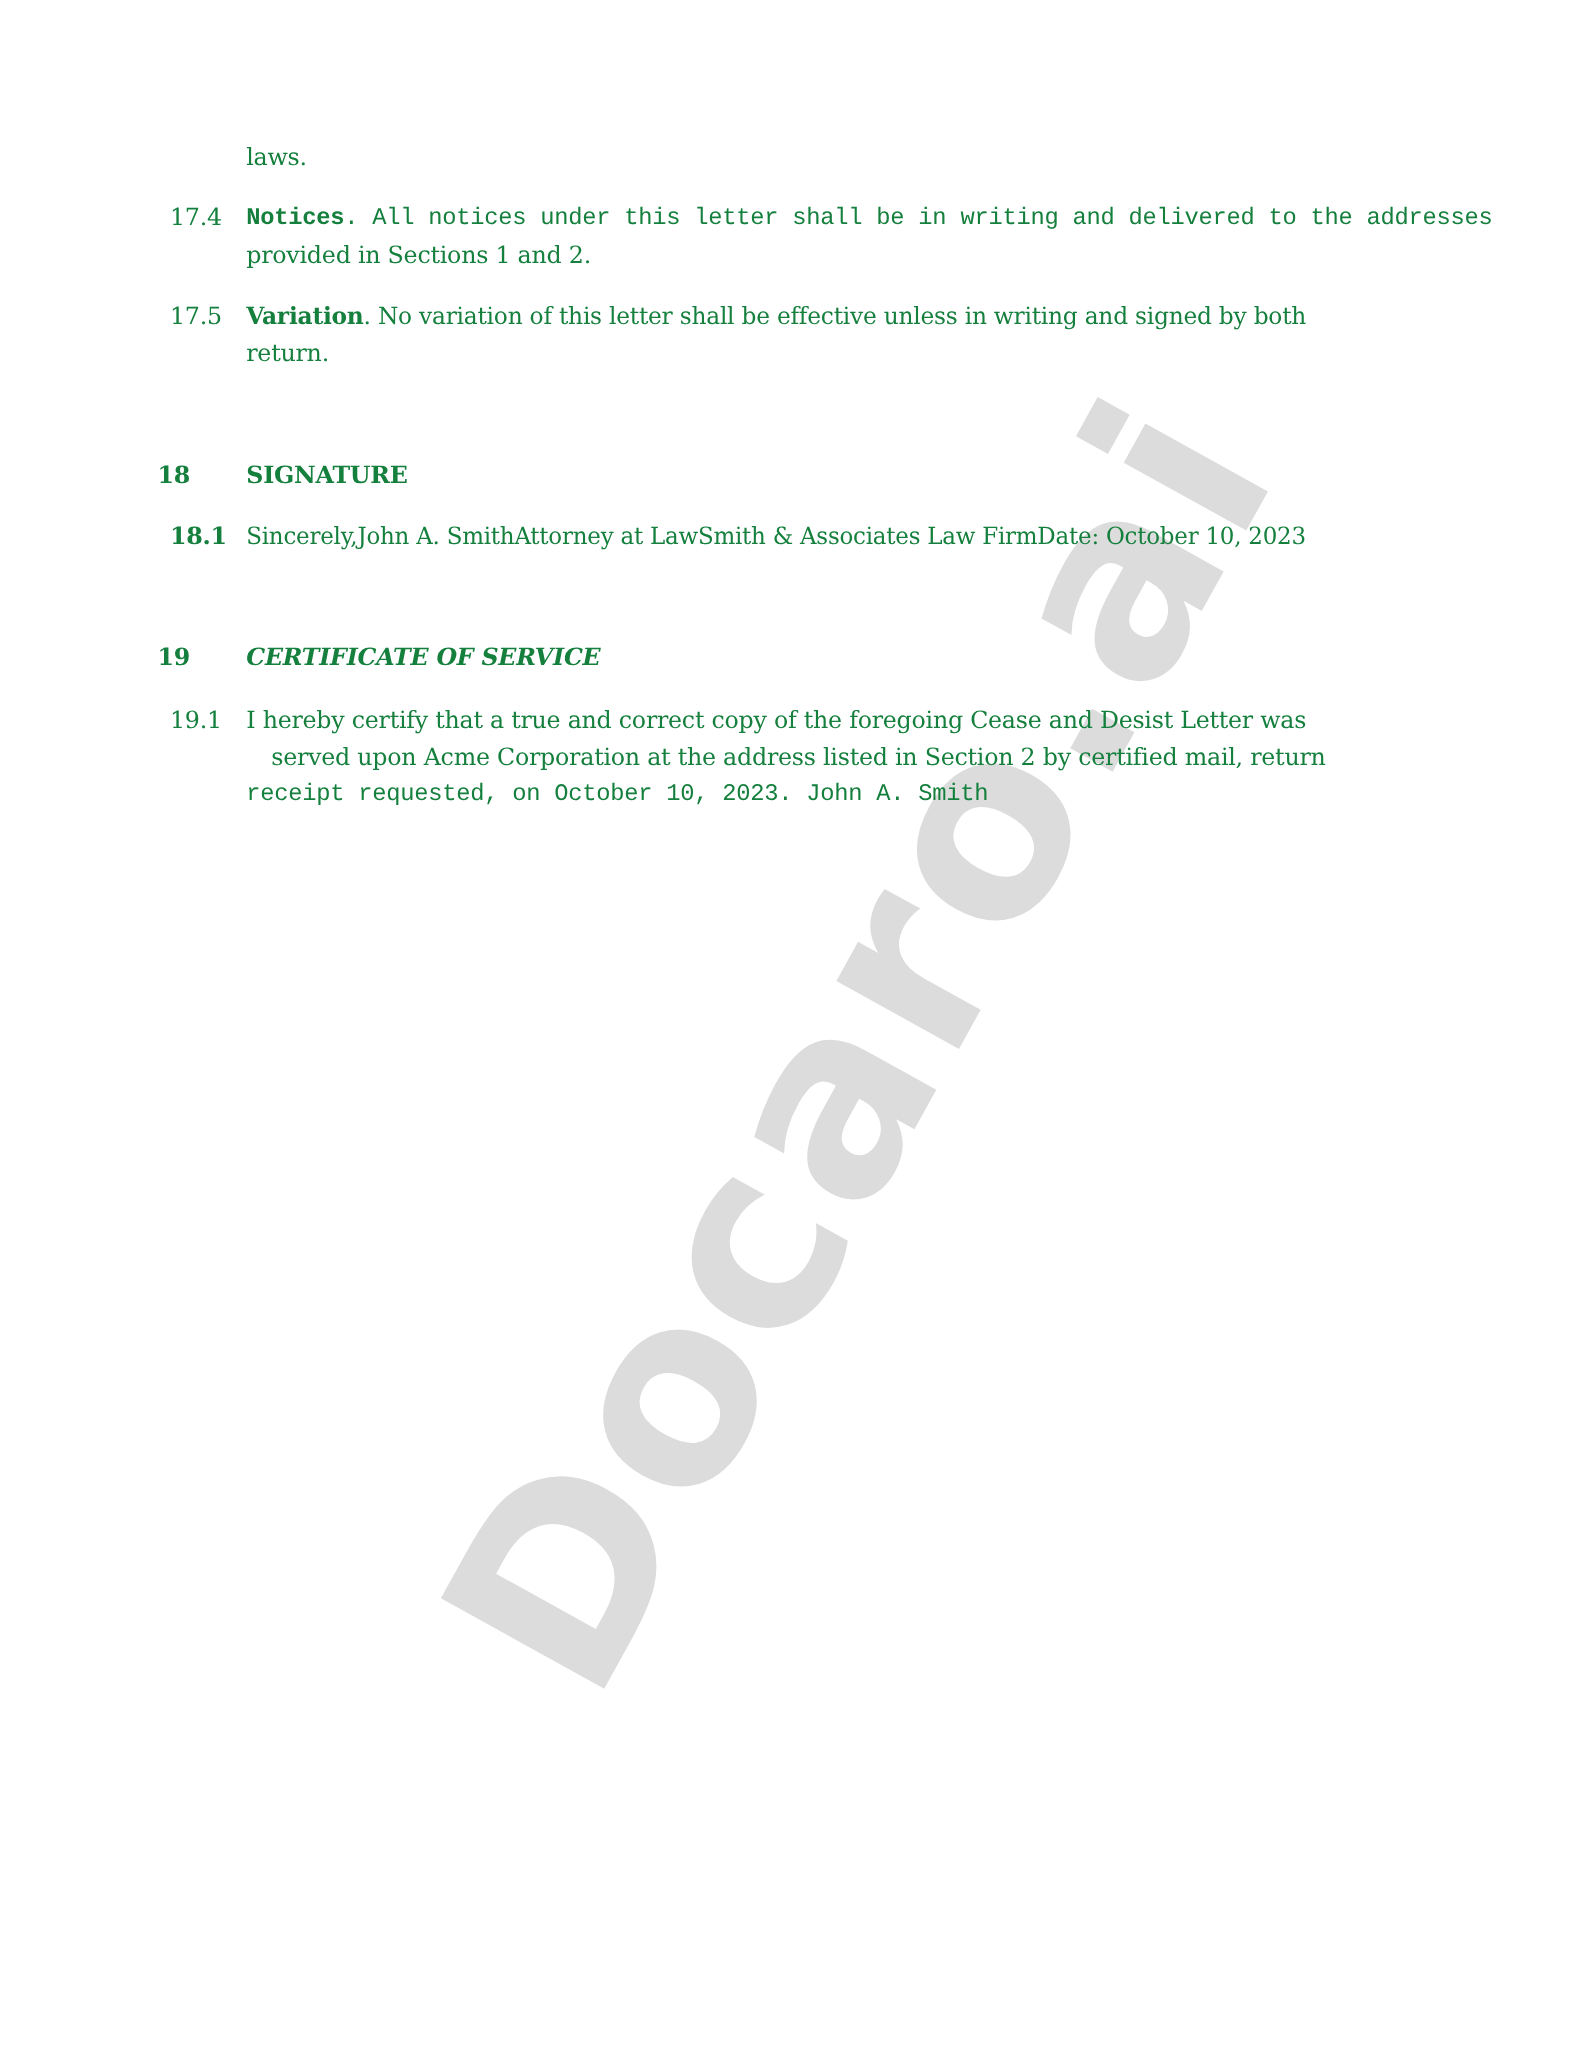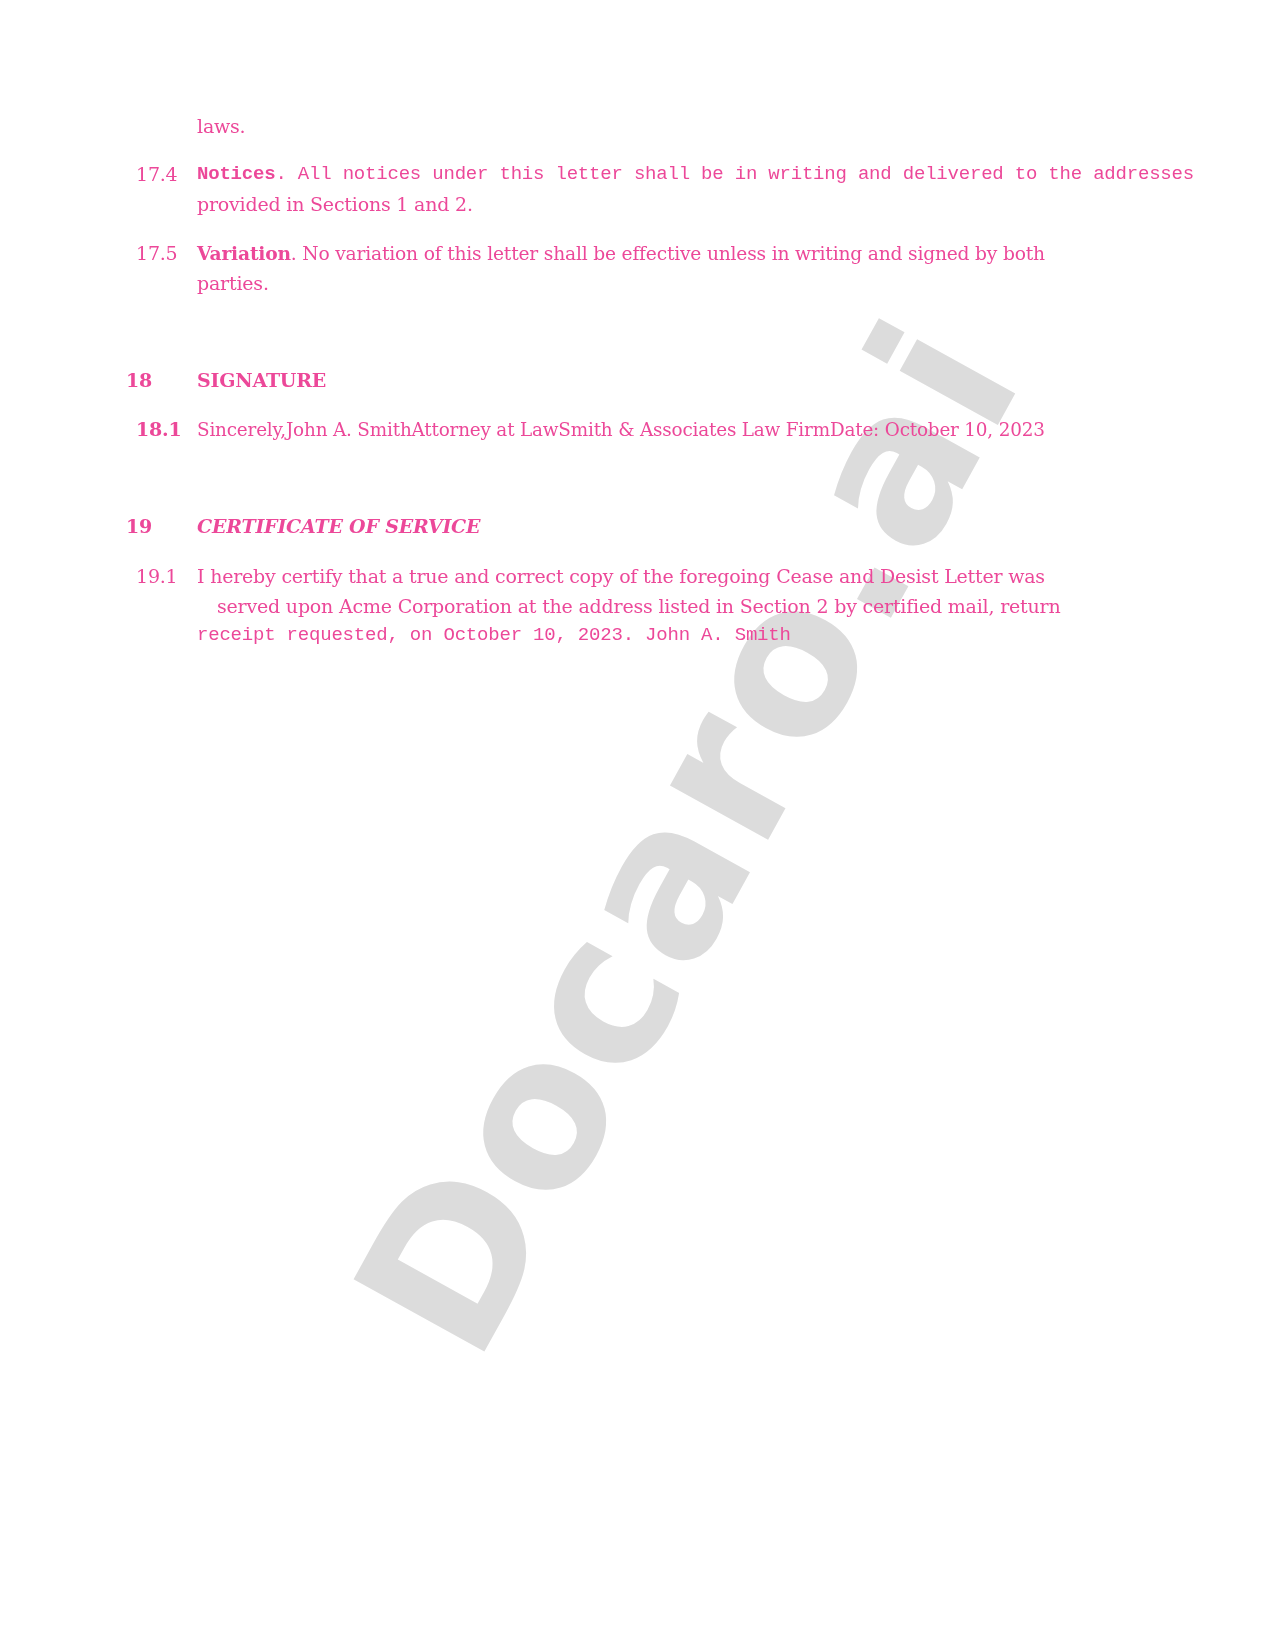--- a/index.html
+++ b/index.html
@@ -1,18 +1,18 @@
 <!DOCTYPE html>
 <html><head>
 <meta charset="utf-8">
 <style>
   html, body { margin: 0; padding: 0; background: #ffffff; }
   body { width: 1275px; height: 1650px; position: relative; overflow: hidden; }
   .page { position: absolute; left: 0; top: 0; width: 1275px; height: 1650px; background: #fff; }
-  .txt { font-family: "DejaVu Serif", serif; font-size: 19px; color: #ec4899; letter-spacing: -0.2px; }
+  .txt { font-family: "DejaVu Serif", serif; font-size: 19px; color: #15803d; letter-spacing: -0.2px; }
   .line { position: absolute; white-space: nowrap; line-height: 30px; }
   .num { position: absolute; white-space: nowrap; line-height: 30px; text-align: center; }
   .hnum { position: absolute; white-space: nowrap; line-height: 30px; text-align: left; width: 50px; font-weight: bold; }
   .bold { font-weight: bold; }
   .watermark {
     position: absolute; left: 140px; top: 760px; width: 1060px; height: 220px;
     font-family: "DejaVu Sans", sans-serif; font-weight: bold; font-size: 205px;
     color: #dcdcdc; line-height: 220px; text-align: center;
     transform: rotate(-61deg); transform-origin: 50% 50%;
     z-index: 0; white-space: nowrap; letter-spacing: 4px;
@@ -31,21 +31,21 @@
 
     <div>
       <div class="num" style="left:136px; top:159px;">17.4</div>
       <div class="line" style="left:197px; top:159px;font-family:Liberation Mono, monospace;"><span class="bold">Notices</span><span>. All notices under this letter shall be in writing and delivered to the addresses</span></div>
       <div class="line" style="left:197px; top:189px;text-align:right;">provided in Sections 1 and 2.</div>
     </div>
 
     <div>
       <div class="num" style="left:136px; top:238px;">17.5</div>
       <div class="line" style="left: 197px; top: 238px; transform-origin: 0px 50%; transform: scaleX(0.9826);"><span class="bold">Variation</span><span>. No variation of this letter shall be effective unless in writing and signed by both</span></div>
-      <div class="line" style="left:197px; top:268px;">parties.</div>
+      <div class="line" style="left:197px; top:268px;">return.</div>
     </div>
 
     <div>
       <div class="hnum" style="left:126px; top:365px;">18</div>
       <div class="line bold" style="left:197px; top:365px;">SIGNATURE</div>
       <div class="num" style="left:136px; top:414px;font-weight:bold;">18.1</div>
       <div class="line" style="left: 197px; top: 414px; transform-origin: 0px 50%; transform: scaleX(0.968);">Sincerely,John A. SmithAttorney at LawSmith &amp; Associates Law FirmDate: October 10, 2023</div>
     </div>
 
     <div>

